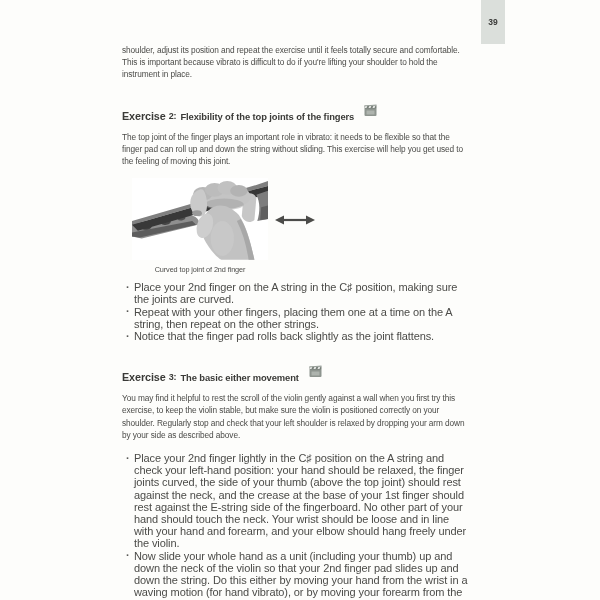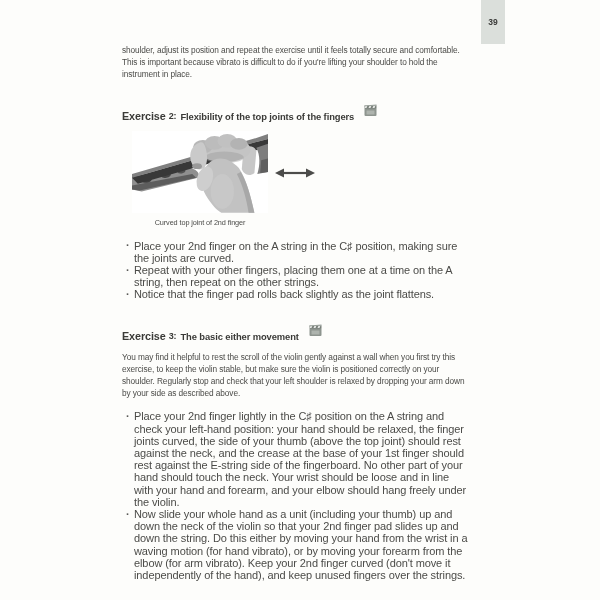--- a/index.html
+++ b/index.html
@@ -30,21 +30,21 @@
     display:flex;align-items:flex-end;
     color:#3a3a37;font-weight:bold;
     letter-spacing:-0.1px;
   }
   h2.ex-heading .ex-word{font-size:10.8px;line-height:11px;}
   h2.ex-heading .ex-num{font-size:9px;line-height:11px;margin-left:3px;}
   h2.ex-heading .ex-title{font-size:9.4px;line-height:11px;margin-left:4px;}
   h2.ex-heading .icon-wrap{margin-left:10px;position:relative;top:1px;}
   .figures{
     display:flex;align-items:center;justify-content:flex-start;
-    margin:4px 0 13px 0;padding:0 0 0 10px;
+    margin:4px 0 7px 0;padding:0 0 0 10px;
   }
   figure{margin:0;text-align:center;}
   .photo{width:136px;height:82px;display:block;background:#fff;}
   figcaption{
     font-size:7.3px;color:#4b4b48;margin-top:5px;letter-spacing:-0.1px;
   }
   .arrow-wrap{
     flex:0 0 auto;width:54px;display:flex;align-items:center;justify-content:center;
     margin-top:-12px;
   }
@@ -128,20 +128,21 @@
     <span class="ex-word">Exercise</span>
     <span class="ex-num">2:</span>
     <span class="ex-title">Flexibility of the top joints of the fingers</span>
     <span class="icon-wrap">
       <svg width="13" height="13" viewBox="0 0 13 13">
           <use href="#clapperboard"></use>
         </svg>
     </span>
   </h2>
 
+  <p class="body-text">The top joint of the finger plays an important role in vibrato: it needs to be flexible so that the finger pad can roll up and down the string without sliding. This exercise will help you get used to the feeling of moving this joint.</p>
 
   <div class="figures">
     <figure>
       <svg class="photo" viewBox="0 0 140 84">
           <use href="#fig-curved"></use>
         </svg>
       <figcaption>Curved top joint of 2nd finger</figcaption>
     </figure>
     <div class="arrow-wrap">
       <svg width="40" height="12" viewBox="0 0 40 12">

